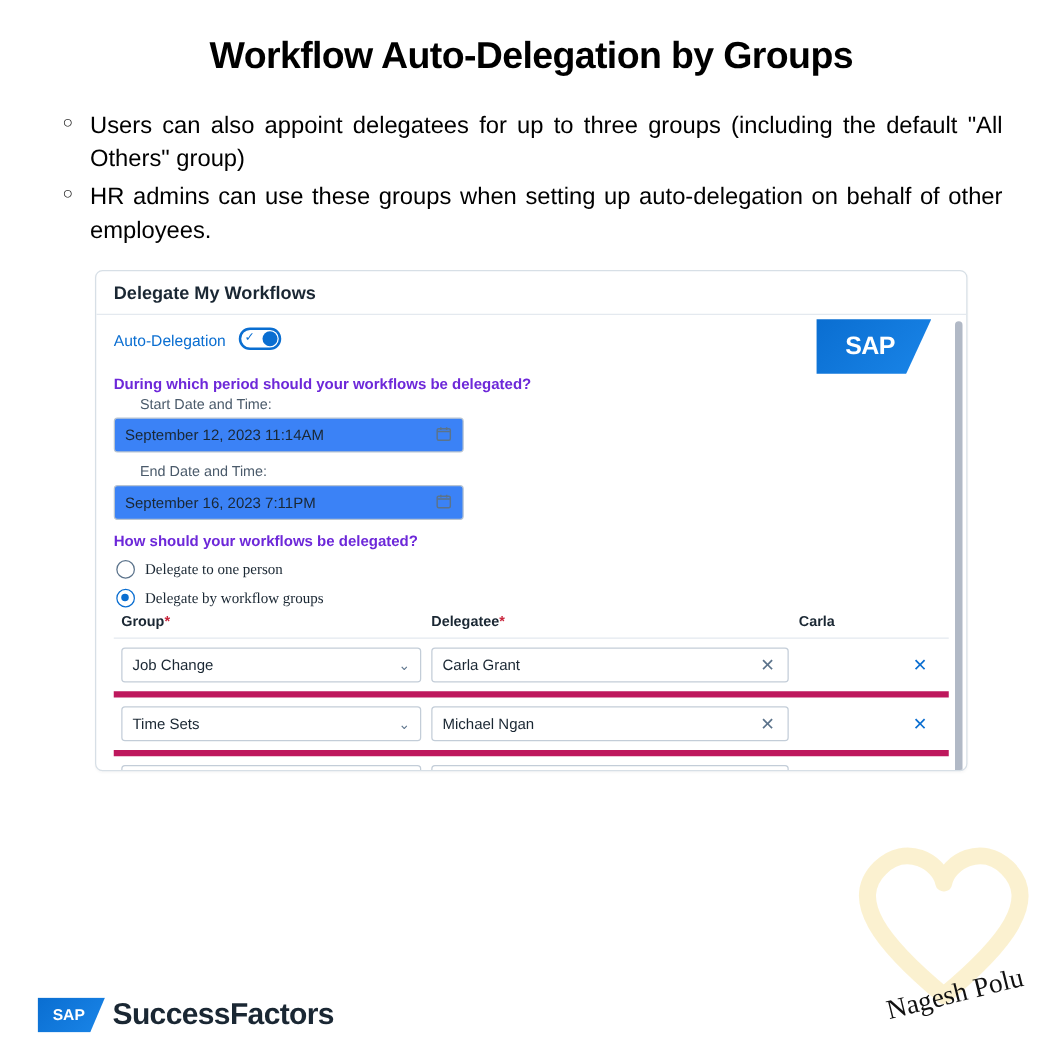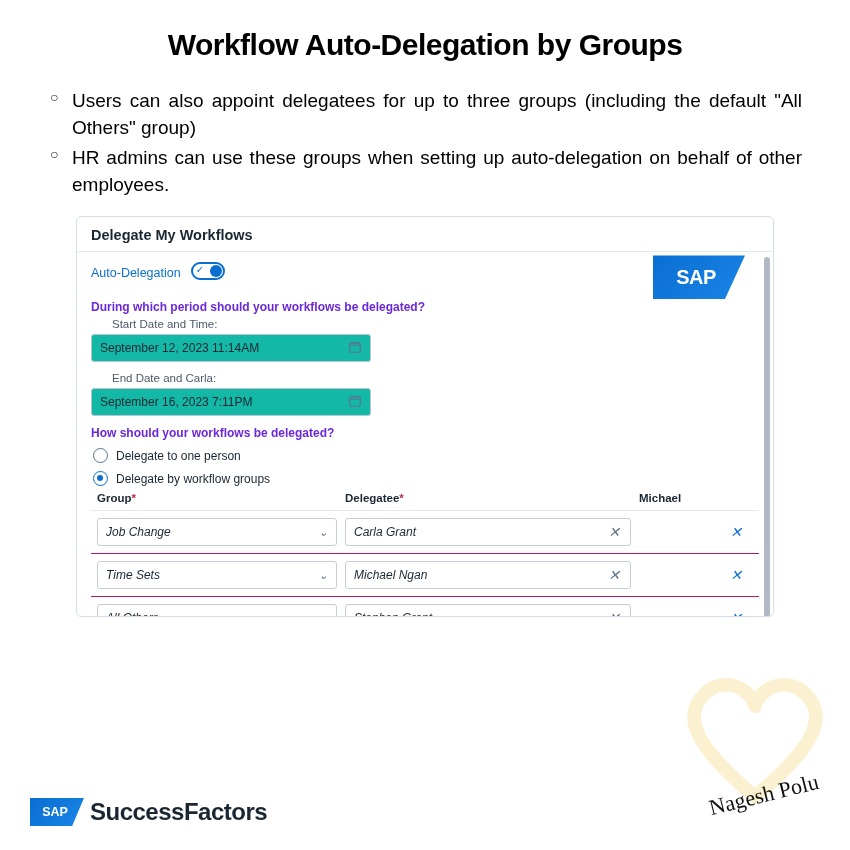--- a/index.html
+++ b/index.html
@@ -116,27 +116,27 @@
   .section-label {
     font-size: 12px; font-weight: 700; color: #6d28d9; margin-bottom: 4px;
   }
   .small-label { font-size: 11.5px; color: #4a5a6a; margin-bottom: 4px; margin-left: 21px; }
 
   .date-input {
     width: 280px; height: 28px;
     border: 1px solid #b8c4d1; border-radius: 3px;
     display: flex; align-items: center; justify-content: space-between;
     padding: 0 8px; font-size: 12px; color: #1a2733;
-    margin-bottom: 10px; background: #14b8a6;
+    margin-bottom: 10px; background: #3b82f6;
   }
   .date-input .cal-ico { color: #5b738b; font-size: 13px; }
 
   .radio-row {
     display: flex; align-items: center; gap: 8px;
-    font-size: 12px; color: #1a2733; margin: 8px 0 6px 2px;
+    font-size: 12px; color: #1a2733; margin: 8px 0 6px 2px; font-family: Liberation Serif, serif;
   }
   .radio { width: 15px; height: 15px; border-radius: 50%; border: 1.5px solid #5b738b; position: relative; }
   .radio.selected { border-color: #0a6ed1; }
   .radio.selected::after {
     content: ""; position: absolute; left: 3px; top: 3px;
     width: 6px; height: 6px; border-radius: 50%; background: #0a6ed1;
   }
 
   .subheader-row {
     display: flex; align-items: center; justify-content: space-between;
@@ -165,22 +165,21 @@
     border-bottom: 1px solid #e4e9ef;
     font-size: 11.5px; font-weight: 700; color: #1a2733;
   }
   .req::after { content: "*"; color: #c9253c; }
 
   .table-row {
     display: grid;
     grid-template-columns: 240px 1fr 72px 34px;
     gap: 8px; align-items: center;
     padding: 7px 6px;
-    border-bottom: 1px solid #be185d;
-    font-style: italic;
+    border-bottom: 5px solid #be185d;
   }
   .sel, .txt {
     height: 28px; border: 1px solid #c3cdd8; border-radius: 3px;
     display: flex; align-items: center; justify-content: space-between;
     padding: 0 8px; font-size: 12px; color: #1a2733; background: #fff;
   }
   .sel .chev { color: #5b738b; font-size: 11px; }
   .x-in {
     color: #5b738b; font-size: 14px; cursor: pointer; padding: 0 2px;
   }
@@ -247,21 +246,21 @@
       <div class="date-input">
         <span>September 12, 2023 11:14AM</span>
         <span class="cal-ico">
           <svg width="14" height="14" viewBox="0 0 24 24" fill="none" stroke="#5b738b" stroke-width="2">
               <rect x="3" y="5" width="18" height="16" rx="2"></rect>
               <path d="M3 9h18M8 3v4M16 3v4"></path>
             </svg>
         </span>
       </div>
 
-      <div class="small-label">End Date and Carla:</div>
+      <div class="small-label">End Date and Time:</div>
       <div class="date-input">
         <span>September 16, 2023 7:11PM</span>
         <span class="cal-ico">
           <svg width="14" height="14" viewBox="0 0 24 24" fill="none" stroke="#5b738b" stroke-width="2">
               <rect x="3" y="5" width="18" height="16" rx="2"></rect>
               <path d="M3 9h18M8 3v4M16 3v4"></path>
             </svg>
         </span>
       </div>
 
@@ -273,21 +272,21 @@
       </div>
       <div class="radio-row">
         <div class="radio selected"></div>
         <span>Delegate by workflow groups</span>
       </div>
 
 
       <div class="table-head">
         <div class="req">Group</div>
         <div class="req">Delegatee</div>
-        <div>Michael</div>
+        <div>Carla</div>
         <div></div>
       </div>
 
       <div class="table-row">
         <div class="sel">
           <span>Job Change</span>
           <span class="chev">⌄</span>
         </div>
         <div class="txt">
           <span>Carla Grant</span>

